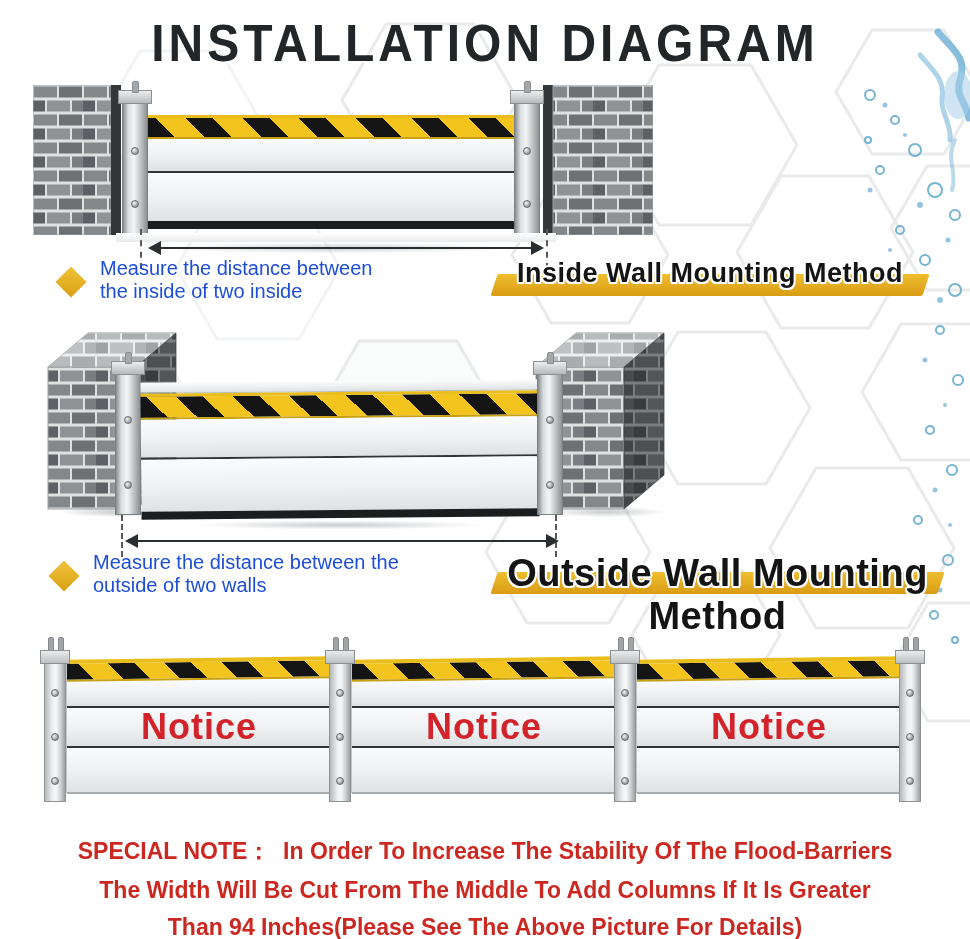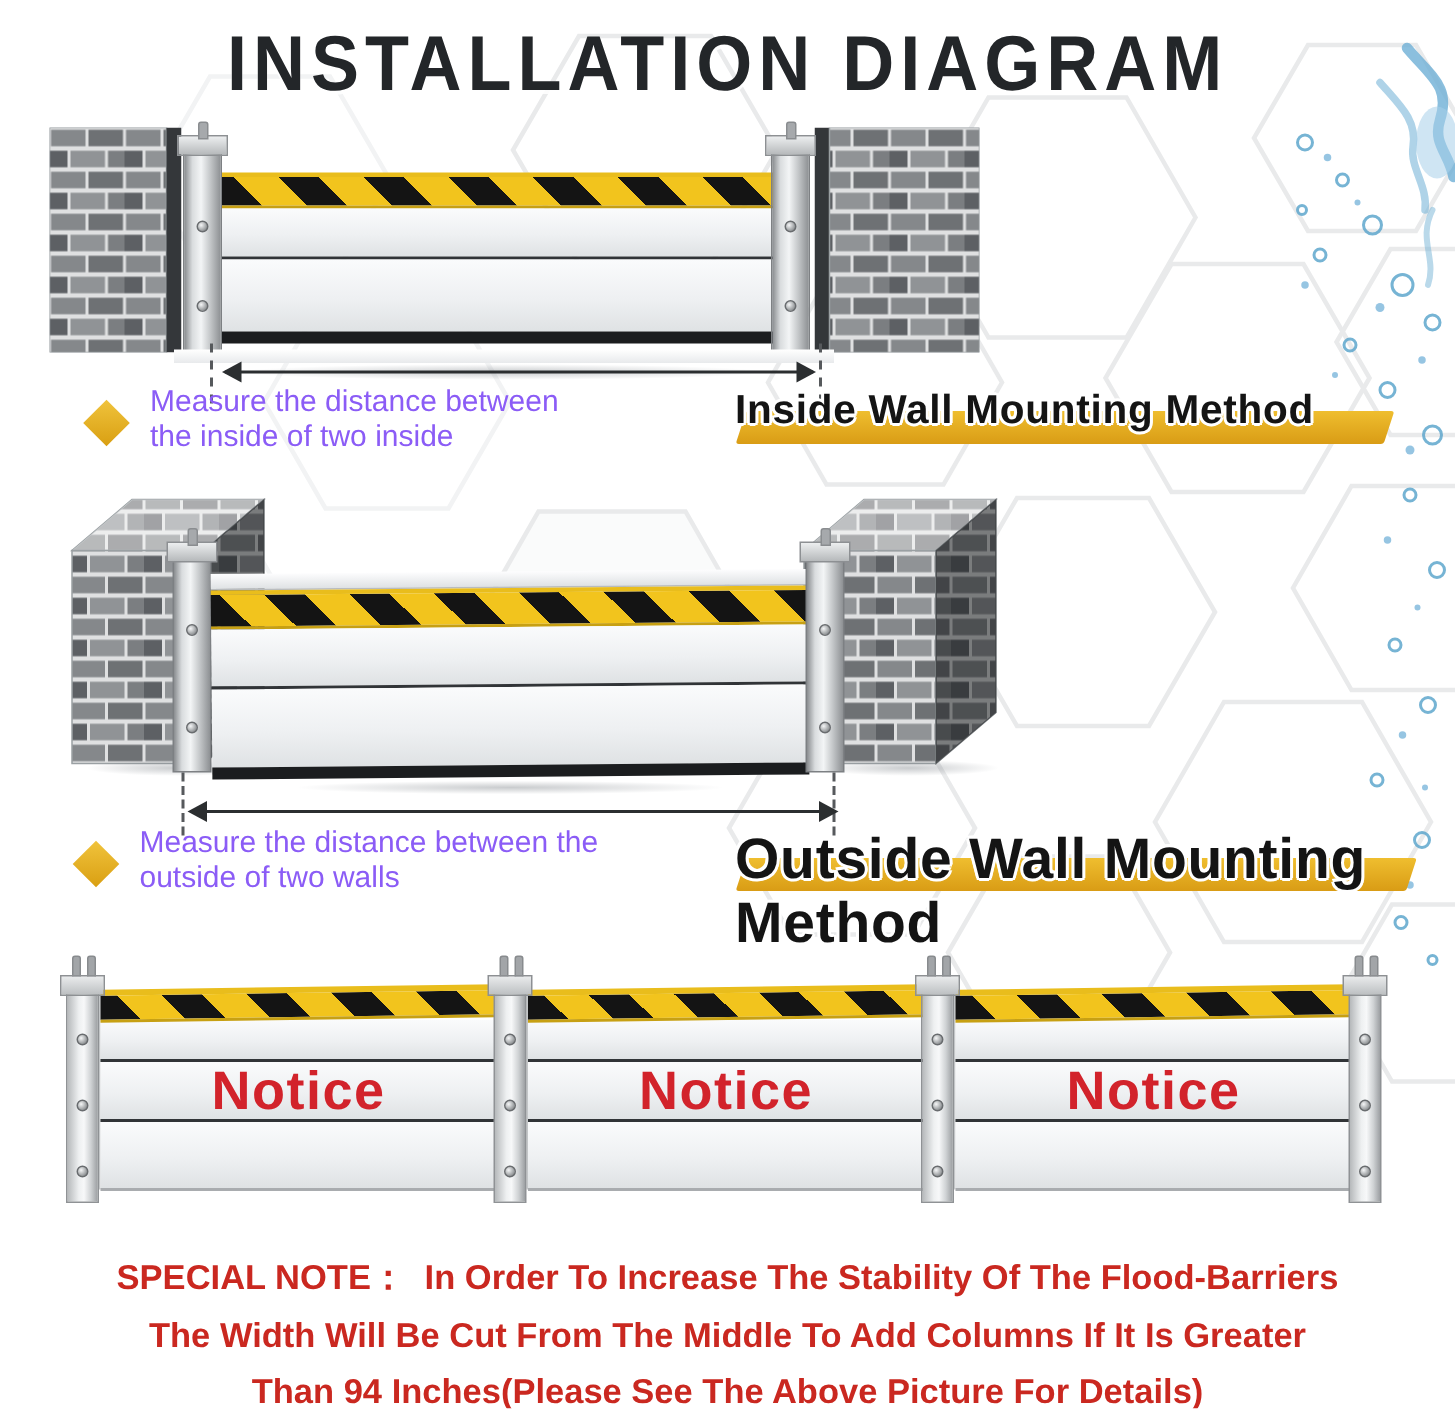--- a/index.html
+++ b/index.html
@@ -48,26 +48,26 @@
   .d1 .bo2{height:48px;}
   .d1 .sill{position:absolute;left:116px;top:150px;width:440px;height:9px;
             background:linear-gradient(180deg,#ffffff,#e8eaec);}
   .d1 .dash{top:146px;height:40px;}
   .d1 .arrow{left:150px;top:164px;width:392px;}
 
   
   .noterow{position:absolute;z-index:2;}
   .diamond{position:absolute;left:8px;top:14px;width:22px;height:22px;
            background:linear-gradient(135deg,#f0c33c,#d99f12);transform:rotate(45deg);}
-  .ntext{margin-left:48px;font-size:20px;color:#8b5cf6;line-height:1.14;}
+  .ntext{margin-left:48px;font-size:20px;color:#1d4ed8;line-height:1.14;}
   .n1{top:257px;left:52px;width:430px;}
   .n2{top:551px;left:45px;width:460px;}
 
   
-  .banner{position:absolute;z-index:2;text-align:left;}
+  .banner{position:absolute;z-index:2;text-align:center;}
   .bannerbar{position:absolute;left:4px;right:4px;height:22px;
              background:linear-gradient(180deg,#efbe2f,#d99c15);transform:skewX(-18deg);border-radius:2px;}
   .bannertext{position:relative;font-weight:bold;color:#141414;letter-spacing:.5px;
               text-shadow:-2px 0 #fff,2px 0 #fff,0 -2px #fff,0 2px #fff,
                           -1.5px -1.5px #fff,1.5px -1.5px #fff,-1.5px 1.5px #fff,1.5px 1.5px #fff;}
   .bn1{top:257px;left:490px;width:440px;height:46px;}
   .bn1 .bannerbar{top:17px;}
   .bn1 .bannertext{font-size:27px;top:1px;}
   .bn2{top:548px;left:490px;width:455px;height:48px;}
   .bn2 .bannerbar{top:24px;}

